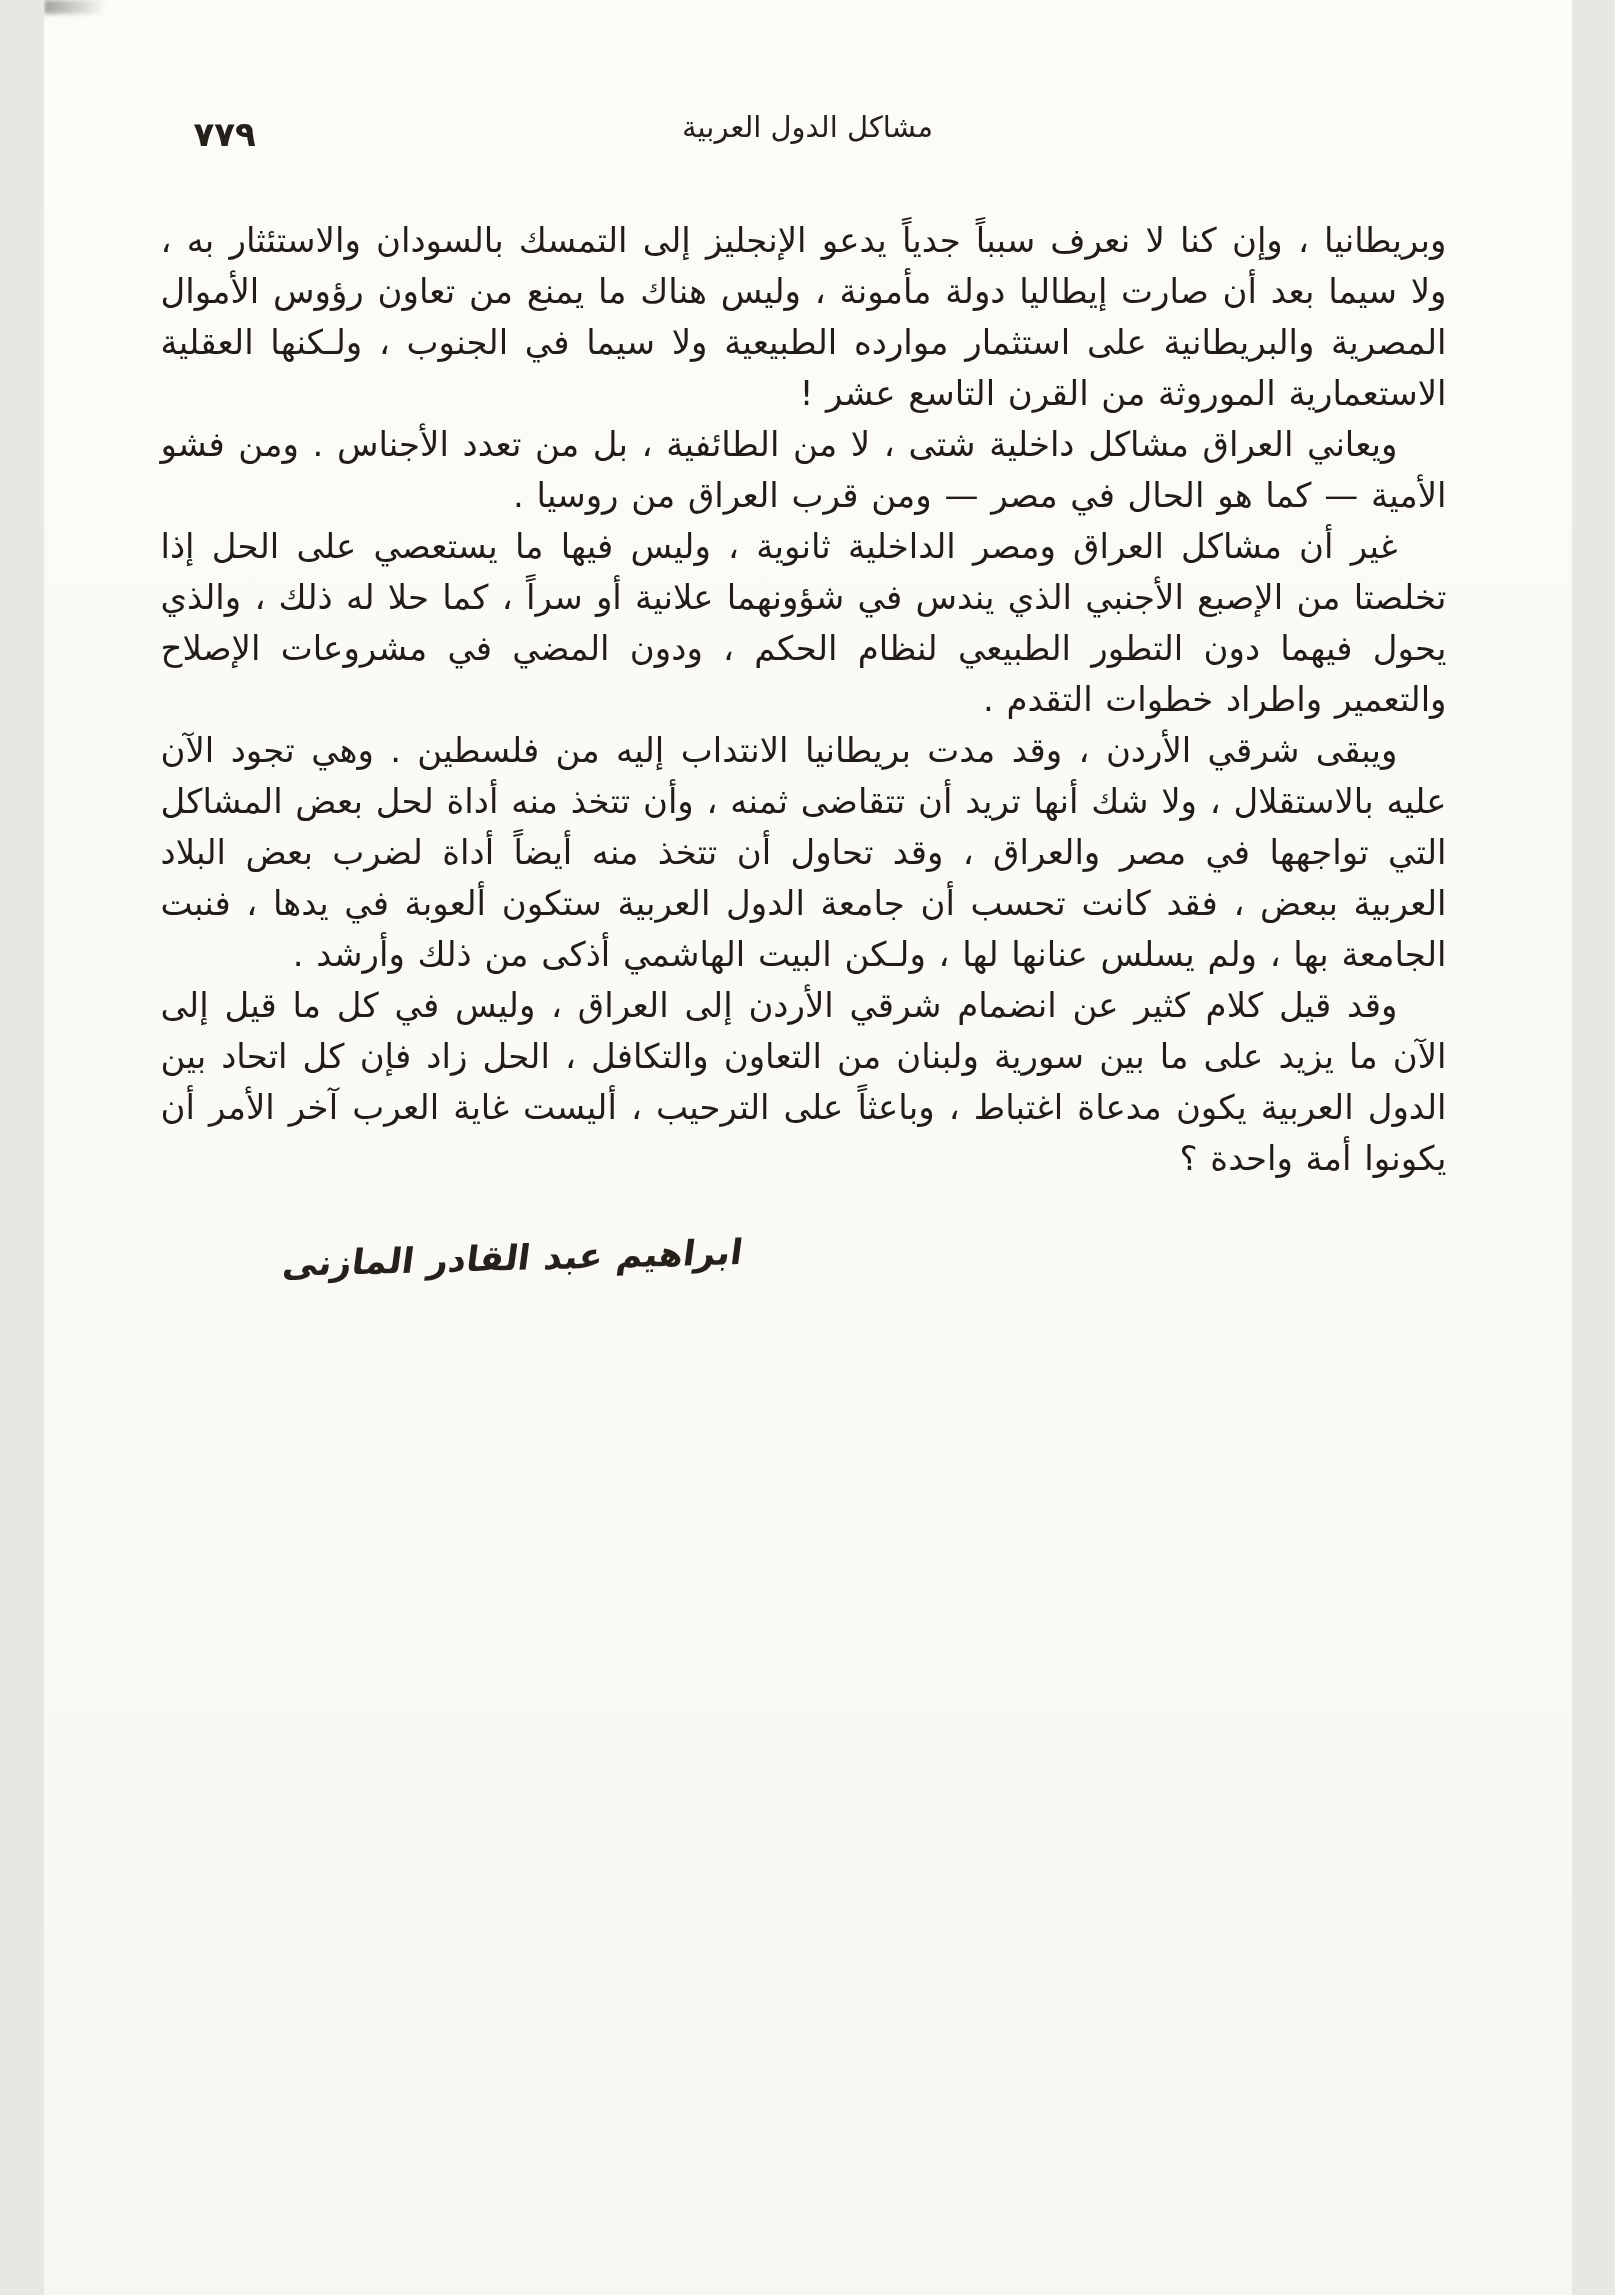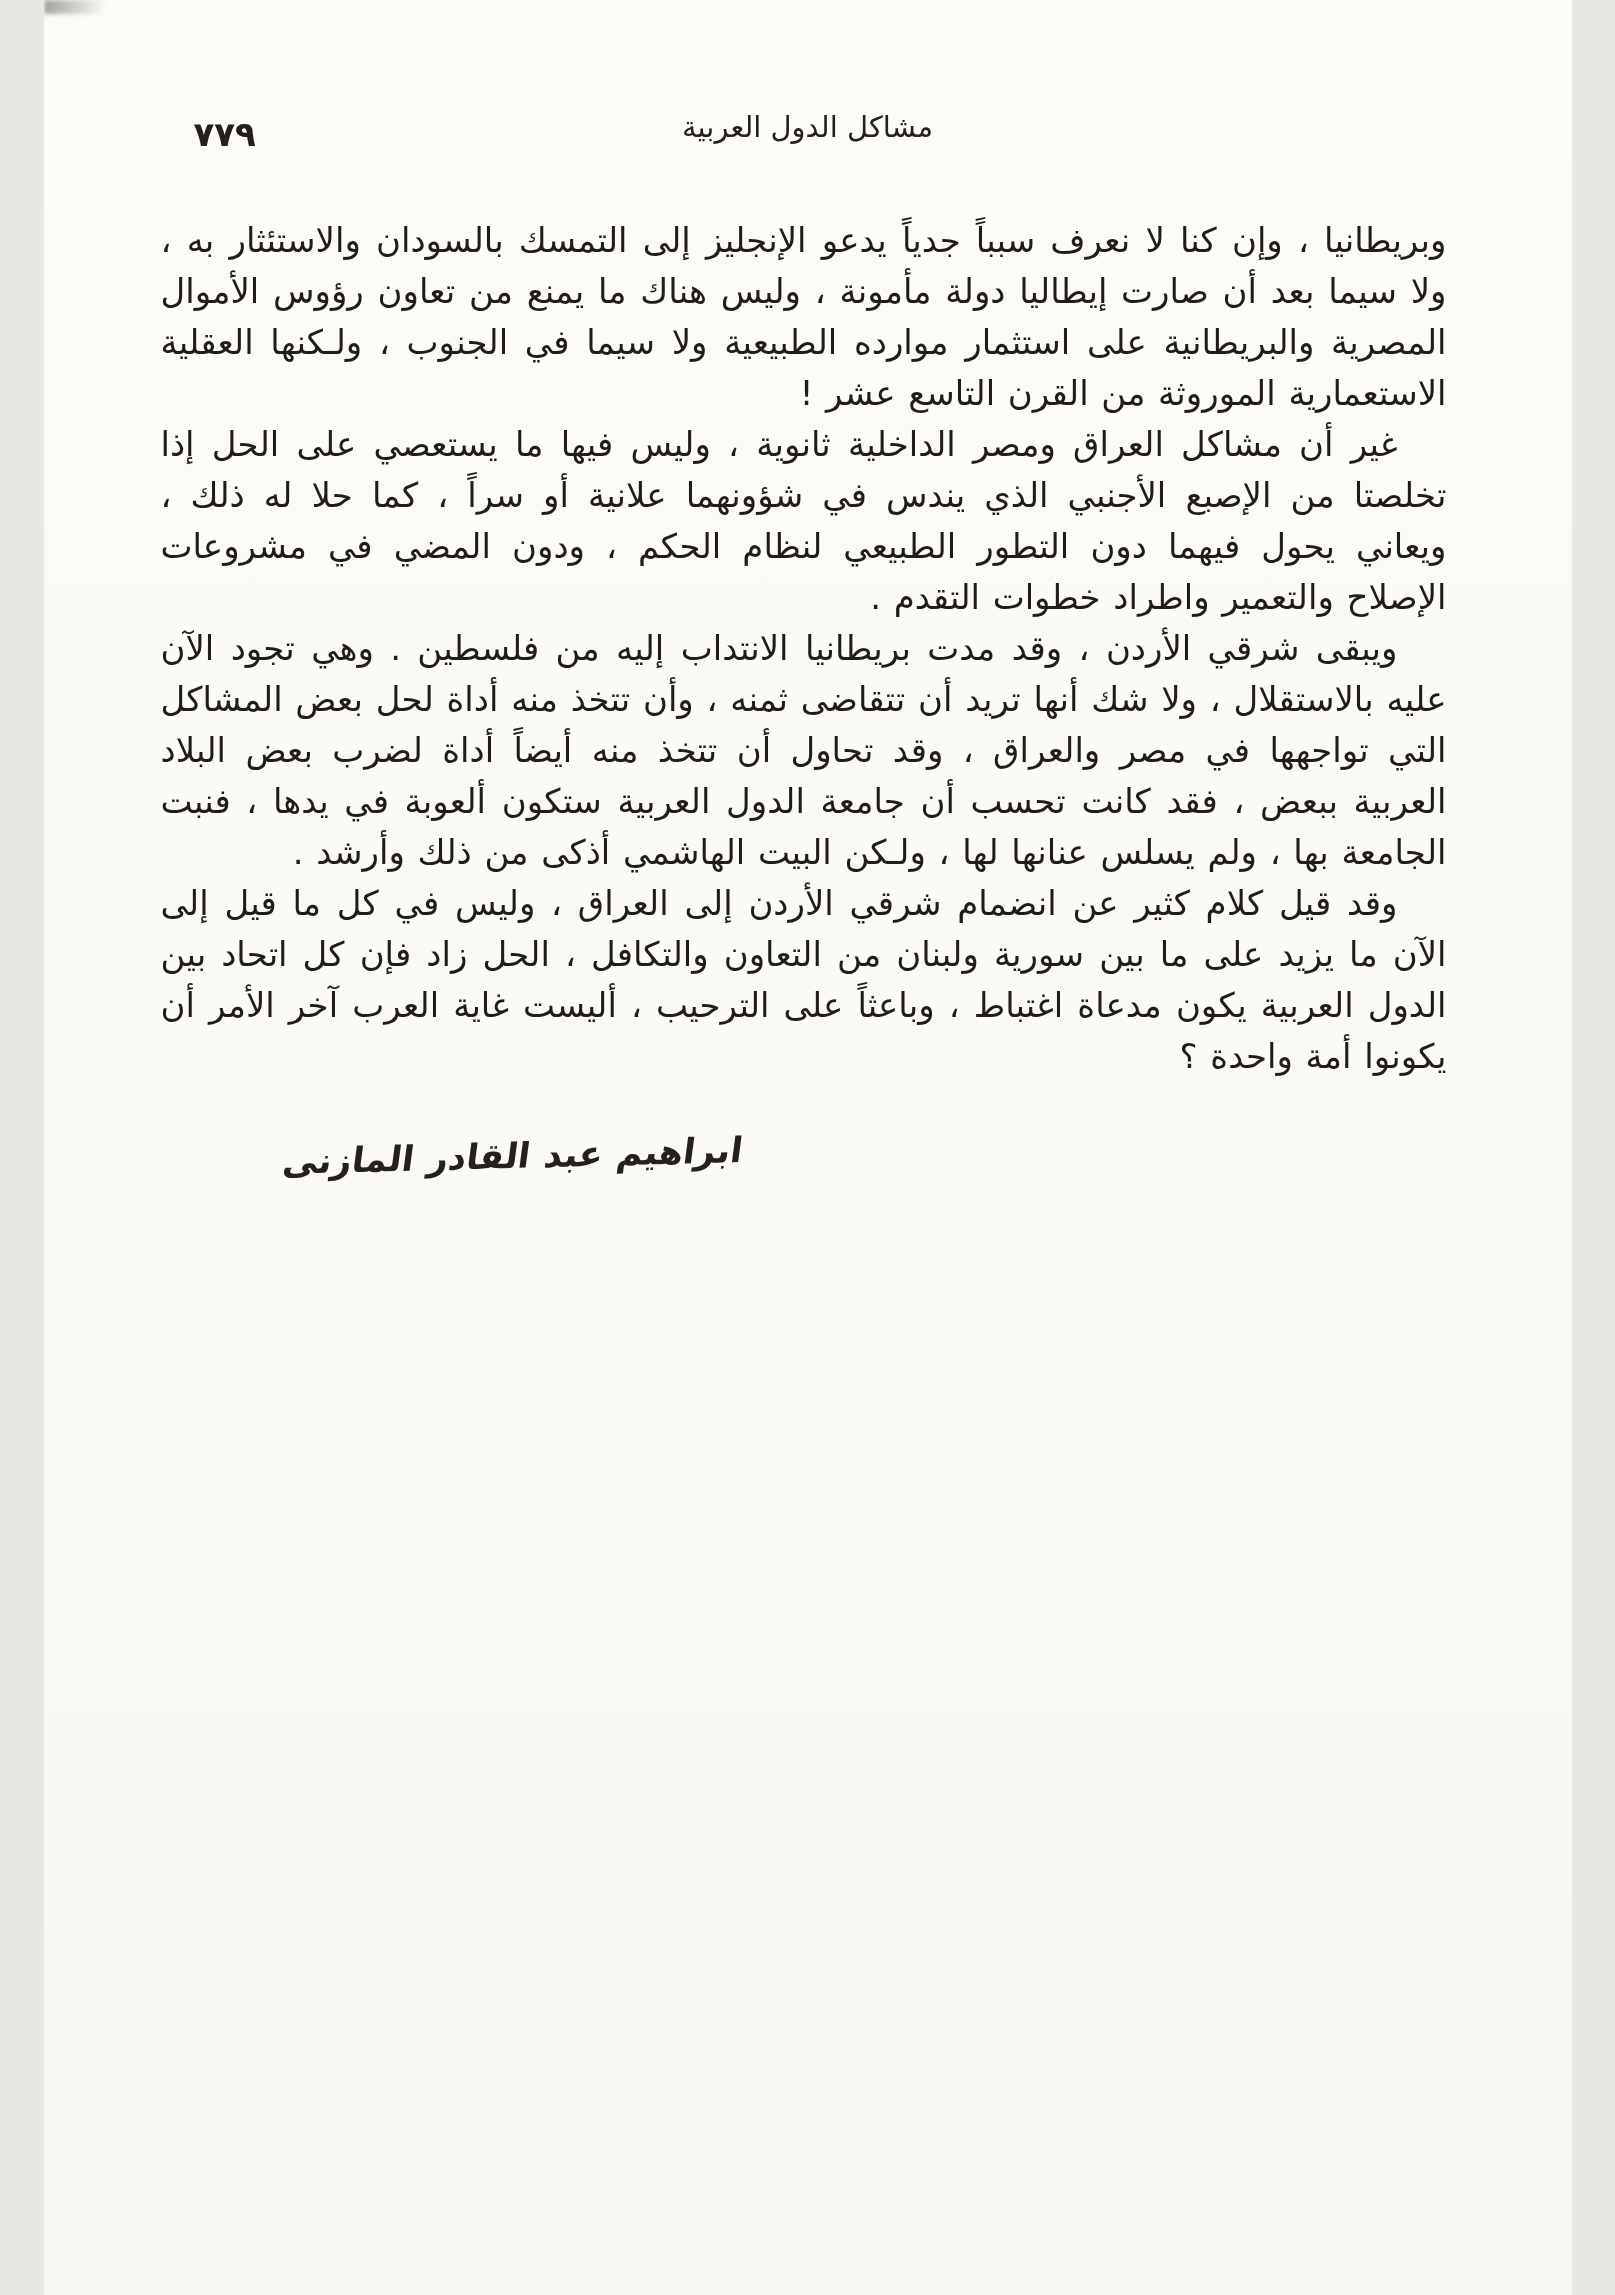--- a/index.html
+++ b/index.html
@@ -97,21 +97,22 @@
 
   <div class="corner-shade"></div>
 
   <div class="page-header">
     <span class="page-number">٧٧٩</span>
     <span class="header-title">مشاكل الدول العربية</span>
   </div>
 
   <div class="body-text">
     <p class="para first">وبريطانيا ، وإن كنا لا نعرف سبباً جدياً يدعو الإنجليز إلى التمسك بالسودان والاستئثار به ، ولا سيما بعد أن صارت إيطاليا دولة مأمونة ، وليس هناك ما يمنع من تعاون رؤوس الأموال المصرية والبريطانية على استثمار موارده الطبيعية ولا سيما في الجنوب ، ولـكنها العقلية الاستعمارية الموروثة من القرن التاسع عشر !</p>
-    <p class="para">غير أن مشاكل العراق ومصر الداخلية ثانوية ، وليس فيها ما يستعصي على الحل إذا تخلصتا من الإصبع الأجنبي الذي يندس في شؤونهما علانية أو سراً ، كما حلا له ذلك ، ويعاني يحول فيهما دون التطور الطبيعي لنظام الحكم ، ودون المضي في مشروعات الإصلاح والتعمير واطراد خطوات التقدم .</p>
+    <p class="para">ويعاني العراق مشاكل داخلية شتى ، لا من الطائفية ، بل من تعدد الأجناس . ومن فشو الأمية — كما هو الحال في مصر — ومن قرب العراق من روسيا .</p>
+    <p class="para">غير أن مشاكل العراق ومصر الداخلية ثانوية ، وليس فيها ما يستعصي على الحل إذا تخلصتا من الإصبع الأجنبي الذي يندس في شؤونهما علانية أو سراً ، كما حلا له ذلك ، والذي يحول فيهما دون التطور الطبيعي لنظام الحكم ، ودون المضي في مشروعات الإصلاح والتعمير واطراد خطوات التقدم .</p>
     <p class="para">ويبقى شرقي الأردن ، وقد مدت بريطانيا الانتداب إليه من فلسطين . وهي تجود الآن عليه بالاستقلال ، ولا شك أنها تريد أن تتقاضى ثمنه ، وأن تتخذ منه أداة لحل بعض المشاكل التي تواجهها في مصر والعراق ، وقد تحاول أن تتخذ منه أيضاً أداة لضرب بعض البلاد العربية ببعض ، فقد كانت تحسب أن جامعة الدول العربية ستكون ألعوبة في يدها ، فنبت الجامعة بها ، ولم يسلس عنانها لها ، ولـكن البيت الهاشمي أذكى من ذلك وأرشد .</p>
     <p class="para">وقد قيل كلام كثير عن انضمام شرقي الأردن إلى العراق ، وليس في كل ما قيل إلى الآن ما يزيد على ما بين سورية ولبنان من التعاون والتكافل ، الحل زاد فإن كل اتحاد بين الدول العربية يكون مدعاة اغتباط ، وباعثاً على الترحيب ، أليست غاية العرب آخر الأمر أن يكونوا أمة واحدة ؟</p>
 
     <div class="signature">
       <span class="sig-text">ابراهيم عبد القادر المازنى</span>
     </div>
   </div>
 
 </div>
 

